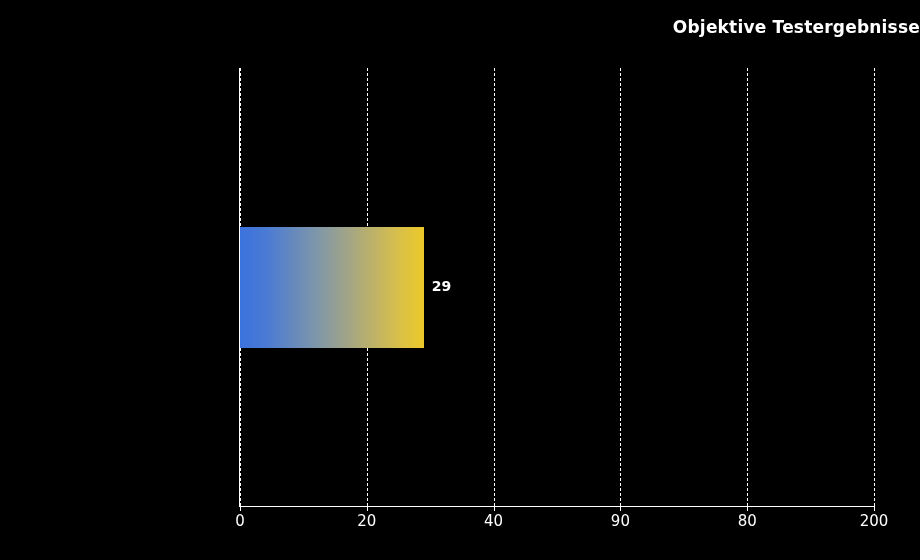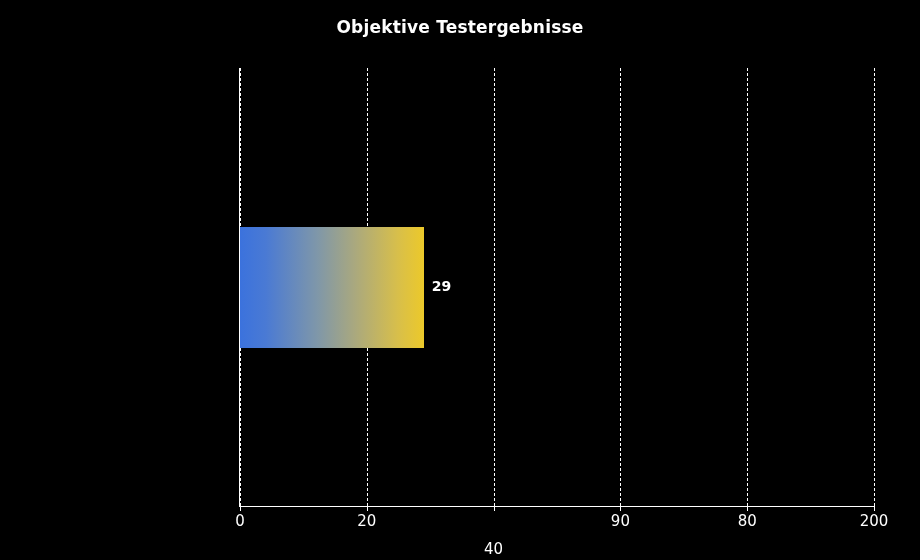--- a/index.html
+++ b/index.html
@@ -17,21 +17,21 @@
     position: relative;
     width: 920px;
     height: 560px;
     background: #000000;
   }
   #chart-title {
     position: absolute;
     left: 0;
     top: 17px;
     width: 920px;
-    text-align: center;
+    text-align: right;
     color: #ffffff;
     font-size: 17px;
     font-weight: bold;
     letter-spacing: 0.2px;
     font-family: "DejaVu Sans", sans-serif;
   }
   
   #plot-area {
     position: absolute;
     left: 240px;
@@ -132,18 +132,18 @@
 
   <div class="tick-mark" style="left:240px;"></div>
   <div class="tick-mark" style="left:366.8px;"></div>
   <div class="tick-mark" style="left:493.6px;"></div>
   <div class="tick-mark" style="left:620.4px;"></div>
   <div class="tick-mark" style="left:747.2px;"></div>
   <div class="tick-mark" style="left:874px;"></div>
 
   <div class="xtick-label" style="left:240px;">0</div>
   <div class="xtick-label" style="left:366.8px;">20</div>
-  <div class="xtick-label" style="left:493.6px;margin-top:28px;">40</div>
+  <div class="xtick-label" style="left:493.6px;">40</div>
   <div class="xtick-label" style="left:620.4px;">90</div>
   <div class="xtick-label" style="left:747.2px;">80</div>
   <div class="xtick-label" style="left:874px;">200</div>
 
 </div>
 
 </body></html>

